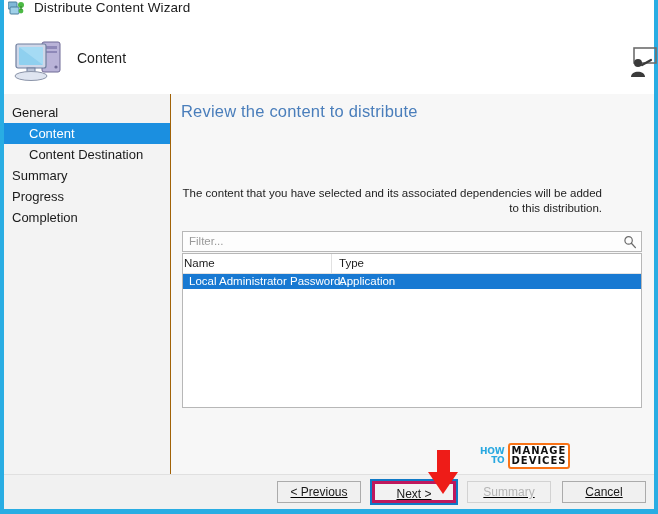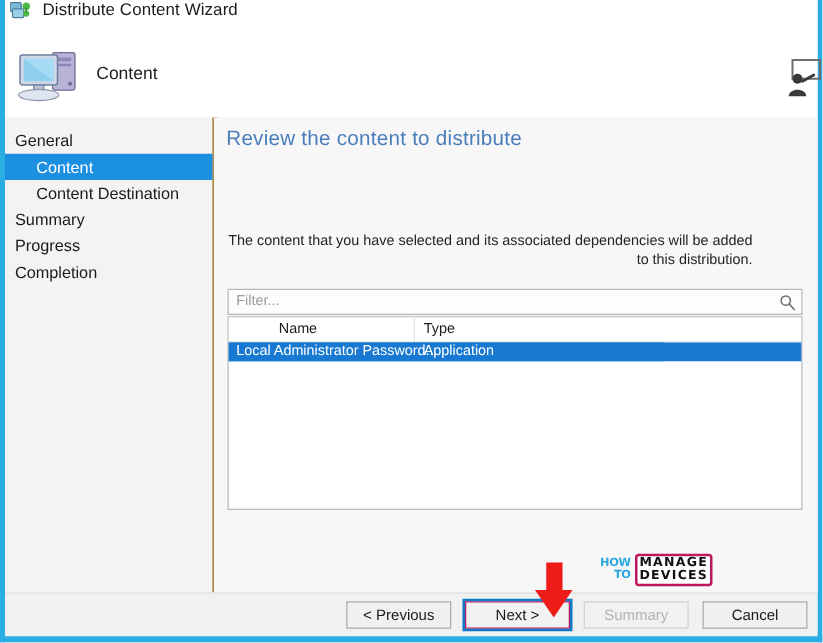--- a/index.html
+++ b/index.html
@@ -82,21 +82,21 @@
   .listbox{
     position:absolute;left:11px;top:159px;width:460px;height:155px;
     background:#ffffff;border:1px solid #b7b7b7;box-sizing:border-box;
   }
   .list-header{
     position:relative;height:19px;background:#ffffff;border-bottom:1px solid #e3e3e3;
   }
   .col{
     position:absolute;top:3px;font-size:11.5px;color:#1c1c1c;
   }
-  .col.name{left:20px;padding-left:20px;}
+  .col.name{left:1px;}
   .col.type{left:156px;}
   .col-sep{
     position:absolute;top:0;left:148px;width:1px;height:19px;background:#e1e1e1;
   }
   .row{
     position:relative;height:15px;
   }
   .row.selected{background:#1879d2;}
   .cell{position:absolute;top:1px;font-size:11.5px;color:#ffffff;white-space:nowrap;}
   .cell.name{left:6px;}
@@ -108,40 +108,40 @@
   .watermark{
     position:absolute;left:297px;top:188px;width:95px;height:28px;
     display:flex;align-items:center;
   }
   .wm-how{
     font-family:"DejaVu Sans", sans-serif;font-weight:bold;color:#29a8e0;
     font-size:9px;line-height:9px;text-align:right;margin-right:3px;
     letter-spacing:-.2px;
   }
   .wm-box{
-    border:2px solid #be185d;border-radius:3px;padding:1px 2px;background:#fff;
+    border:2px solid #f97316;border-radius:3px;padding:1px 2px;background:#fff;
   }
   .wm-line{
     font-family:"DejaVu Sans", sans-serif;font-weight:bold;color:#111;
     font-size:10px;line-height:10px;letter-spacing:1px;
   }
   
   .footer{
     position:absolute;left:0;top:474px;width:650px;height:34px;background:#f1f1f1;
     border-top:1px solid #e0e0e0;
   }
   .btnrow{
-    position:absolute;right:8px;top:6px;display:flex;gap:11px;
+    position:absolute;right:8px;top:6px;display:flex;gap:11px;text-decoration:underline;
   }
   .btn{
     width:84px;height:22px;line-height:20px;text-align:center;font-size:12px;
     background:#f0f0f0;border:1px solid #ababab;color:#1a1a1a;box-sizing:border-box;
   }
   .btn.focus{
-    border:1px solid #be185d;outline:2px solid #0f7ac7;outline-offset:0px;
+    border:3px solid #be185d;outline:2px solid #0f7ac7;outline-offset:0px;
     background:#f2f2f2;
   }
   .btn.disabled{color:#b4b4b4;border-color:#d2d2d2;background:#f1f1f1;}
   
   .arrow{
     position:absolute;left:424px;top:450px;width:30px;height:44px;
   }
   .arrow-stem{
     position:absolute;left:9px;top:0;width:13px;height:24px;background:#ee1c18;
   }

